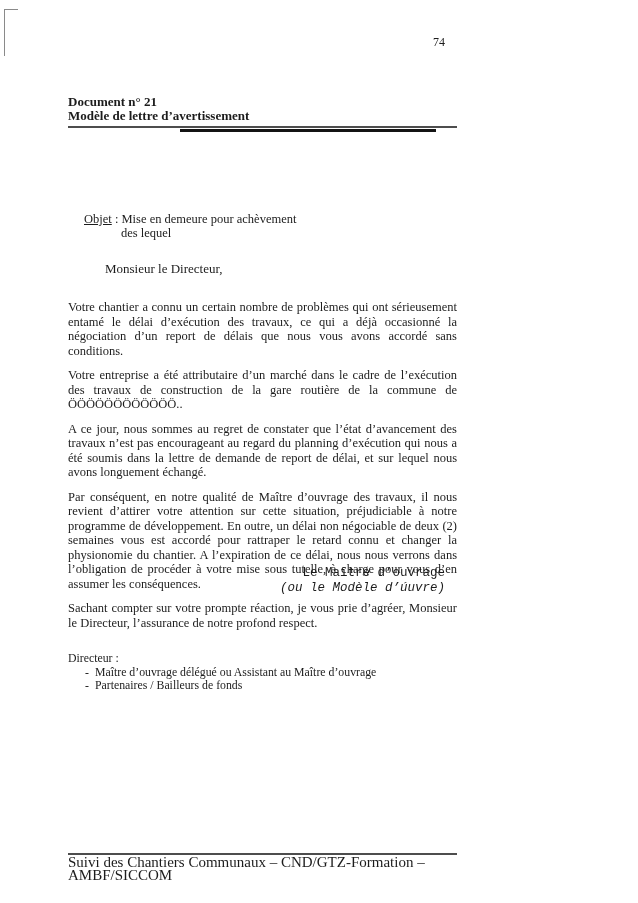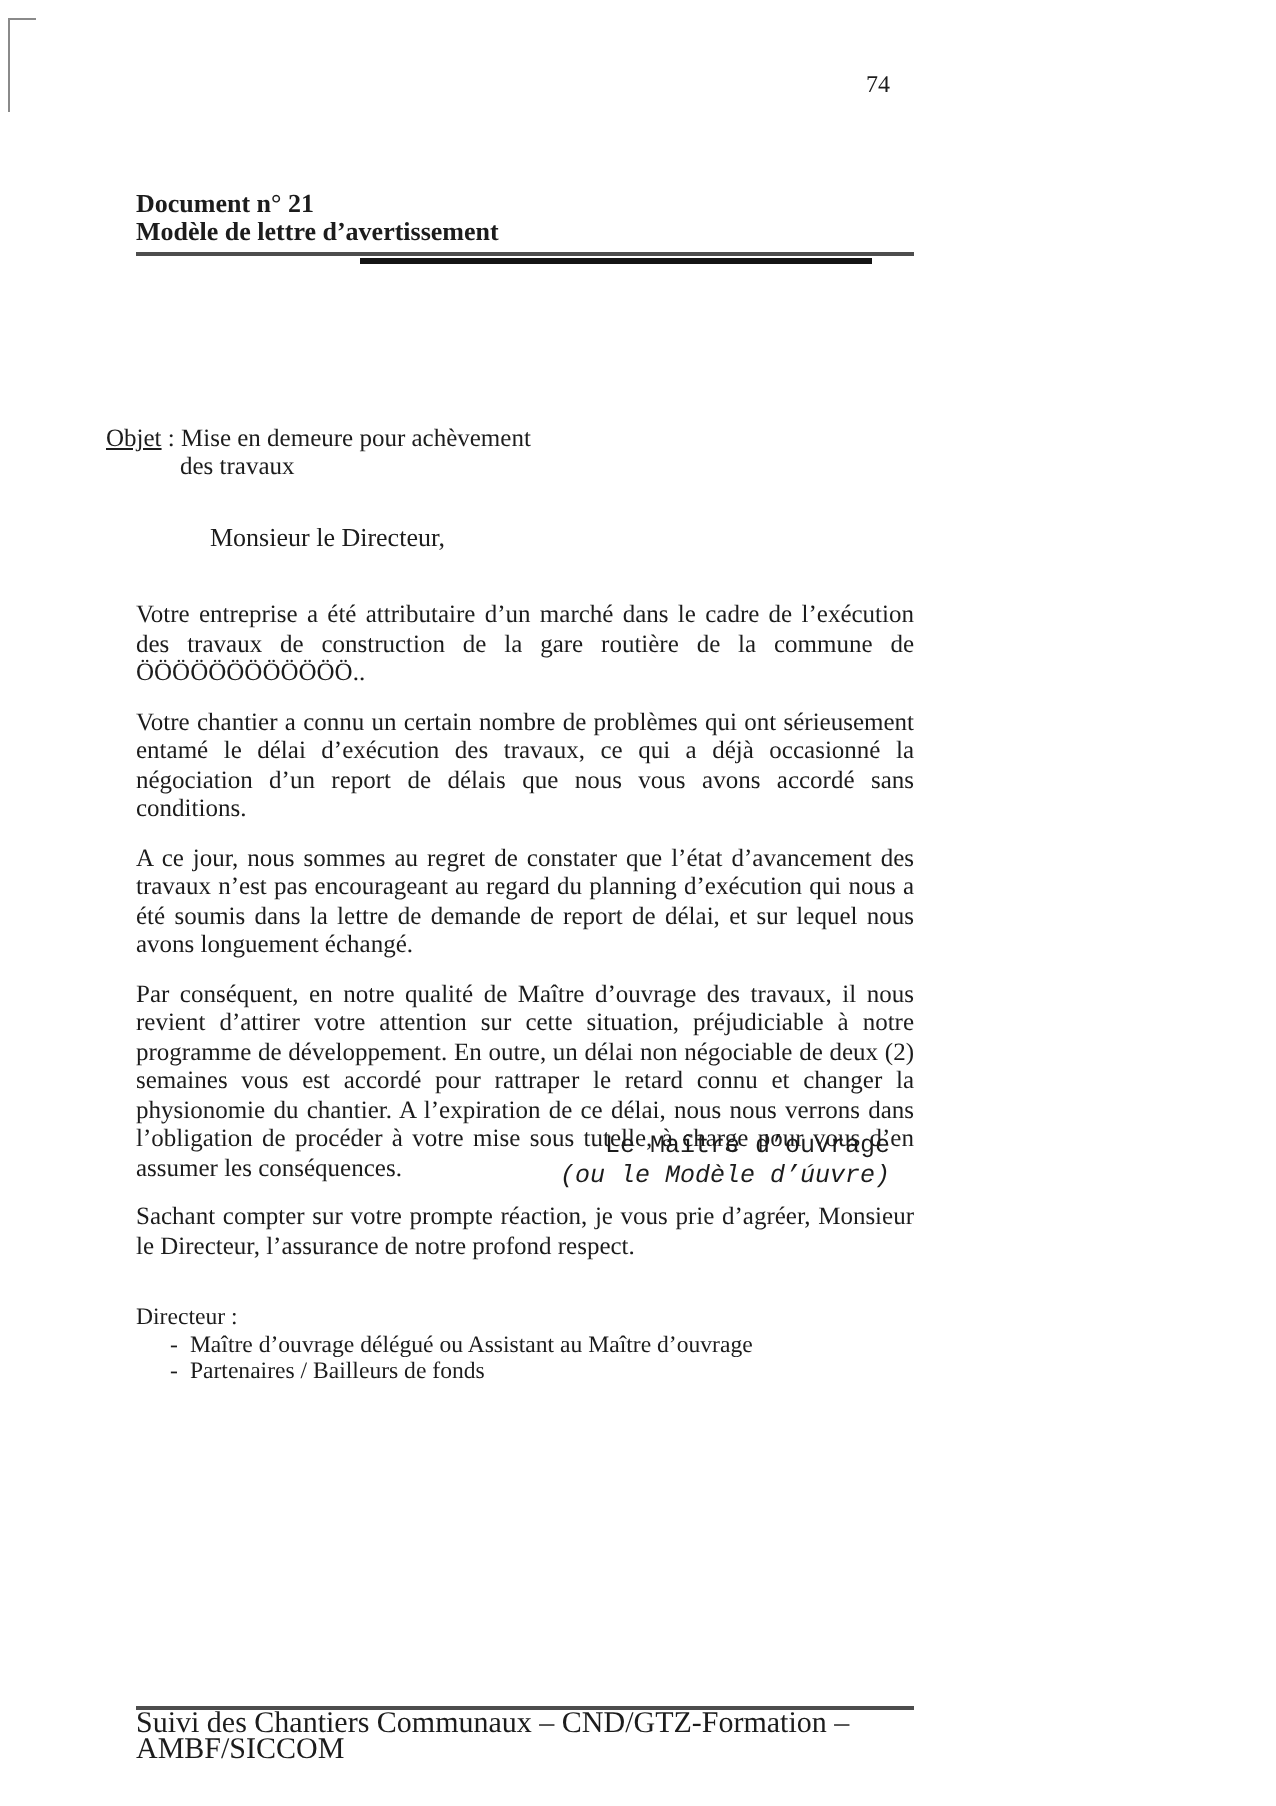--- a/index.html
+++ b/index.html
@@ -52,21 +52,21 @@
   }
   .header-rule-thick {
     width: 256px;
     height: 3px;
     background: #141414;
     margin-left: 112px;
     margin-top: 1px;
   }
   .subject {
     position: absolute;
-    left: 53px;
+    left: 84px;
     top: 212px;
     font-size: 12.5px;
     line-height: 14px;
   }
   .subject-label { text-decoration: underline; }
   .subject-line2 { margin-left: 37px; }
   .salutation {
     position: absolute;
     left: 105px;
     top: 261px;
@@ -129,28 +129,28 @@
     <div class="header-rule">
       <div class="header-rule-thick"></div>
     </div>
   </div>
 
   <div class="subject">
     <div>
       <span class="subject-label">Objet</span>
       <span>: Mise en demeure pour achèvement</span>
     </div>
-    <div class="subject-line2">des travaux</div>
+    <div class="subject-line2">des lequel</div>
   </div>
 
   <div class="salutation">Monsieur le Directeur,</div>
 
   <div class="body-block">
+    <p>Votre chantier a connu un certain nombre de problèmes qui ont sérieusement entamé le délai d’exécution des travaux, ce qui a déjà occasionné la négociation d’un report de délais que nous vous avons accordé sans conditions.</p>
     <p>Votre entreprise a été attributaire d’un marché dans le cadre de l’exécution des travaux de construction de la gare routière de la commune de ÖÖÖÖÖÖÖÖÖÖÖÖ..</p>
-    <p>Votre chantier a connu un certain nombre de problèmes qui ont sérieusement entamé le délai d’exécution des travaux, ce qui a déjà occasionné la négociation d’un report de délais que nous vous avons accordé sans conditions.</p>
     <p>A ce jour, nous sommes au regret de constater que l’état d’avancement des travaux n’est pas encourageant au regard du planning d’exécution qui nous a été soumis dans la lettre de demande de report de délai, et sur lequel nous avons longuement échangé.</p>
     <p>Par conséquent, en notre qualité de Maître d’ouvrage des travaux, il nous revient d’attirer votre attention sur cette situation, préjudiciable à notre programme de développement. En outre, un délai non négociable de deux (2) semaines vous est accordé pour rattraper le retard connu et changer la physionomie du chantier. A l’expiration de ce délai, nous nous verrons dans l’obligation de procéder à votre mise sous tutelle, à charge pour vous d’en assumer les conséquences.</p>
     <p>Sachant compter sur votre prompte réaction, je vous prie d’agréer, Monsieur le Directeur, l’assurance de notre profond respect.</p>
   </div>
 
   <div class="signature">
     <div>Le Maître d’ouvrage</div>
     <div class="signature-alt">(ou le Modèle d’úuvre)</div>
   </div>
 

